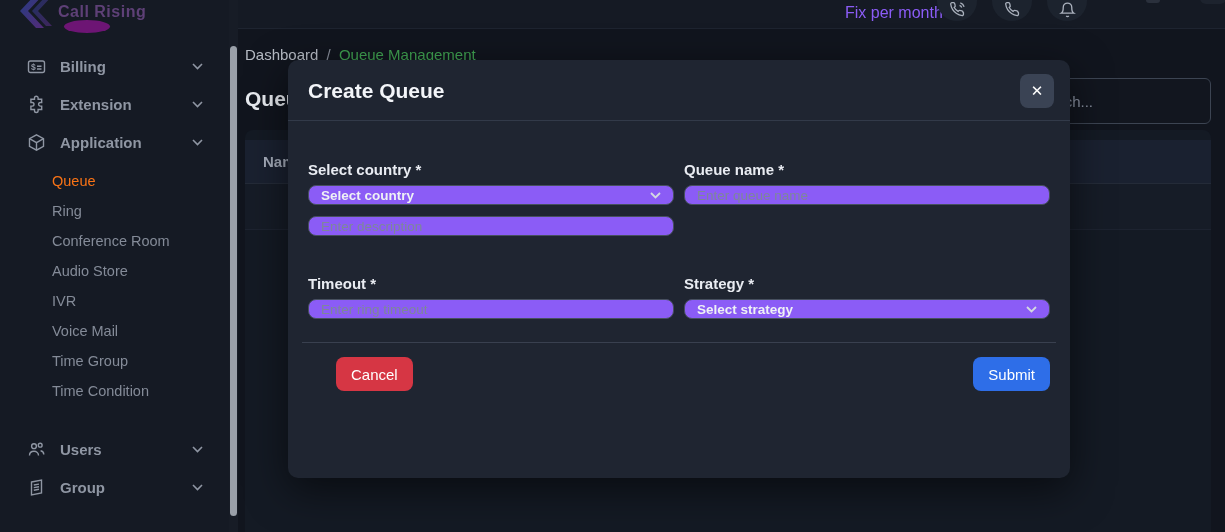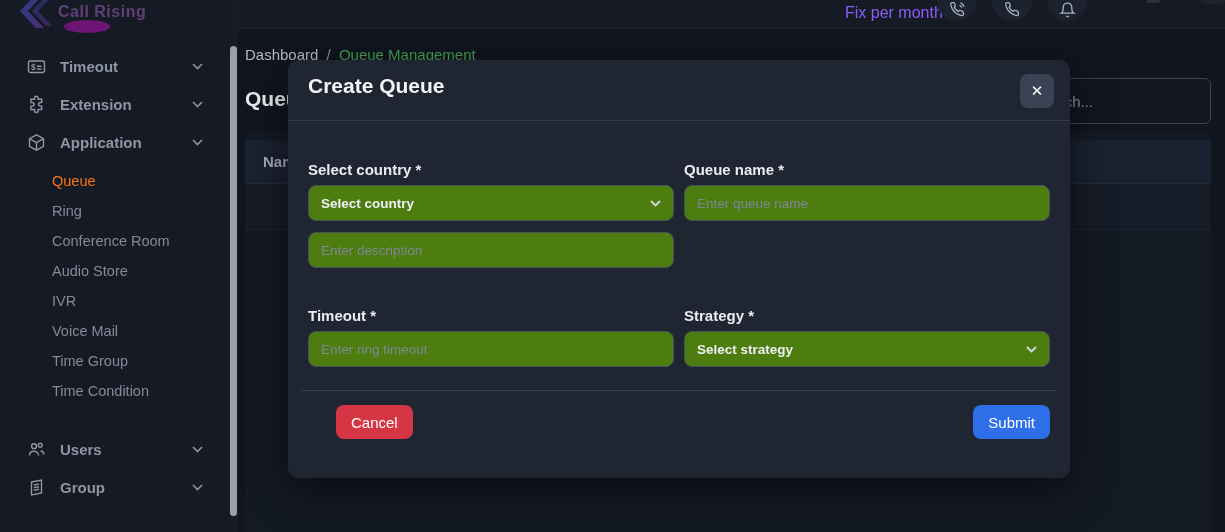--- a/index.html
+++ b/index.html
@@ -48,29 +48,29 @@
   .search-box input::placeholder { color:#8b92a2; }
 
   .card { position:absolute; left:7px; right:14px; top:101px; bottom:0; background:#141a24; border-radius:8px 8px 0 0; }
   .table-head { margin-top:10px; height:44px; background:#1a2130; border-bottom:1px solid #242b38;
                 display:flex; align-items:center; padding:0 18px; color:#a6adbb; font-weight:700; font-size:15px; }
   .table-row { height:46px; background:#161c27; border-bottom:1px solid #1d2330; }
 
   
   .modal { position:absolute; left:288px; top:60px; width:782px; height:418px; background:#1f2531;
            border-radius:10px; box-shadow:0 12px 40px rgba(0,0,0,.55); z-index:5; overflow:hidden; }
-  .modal-header { display:flex; justify-content:space-between; padding:14px 16px 12px 20px;
+  .modal-header { display:flex; align-items:center; justify-content:space-between; padding:14px 16px 12px 20px;
                   border-bottom:1px solid #323a49; }
   .modal-title { font-size:21px; font-weight:700; color:#f3f5f9; }
   .modal-close { width:34px; height:34px; border:none; border-radius:8px; background:#3a4354; color:#ffffff;
                  font-size:15px; cursor:pointer; display:flex; align-items:center; justify-content:center; font-family:inherit; }
   .modal-body { padding:12px 20px 0 20px; }
   .form-row { display:grid; grid-template-columns:1fr 1fr; gap:0 10px; margin-bottom:11px; }
   .field-label { display:block; font-size:15px; font-weight:600; color:#e9ecf2; margin-bottom:7px;margin-top:28px; }
-  .control { height:36px; background:#4d7c0f; border:1px solid #47505f; border-radius:8px; }
+  .control { height:20px; background:#8b5cf6; border:1px solid #47505f; border-radius:8px; }
   input.control { width:100%; padding:0 12px; color:#e6e9ef; font-size:13.5px; outline:none; font-family:inherit; }
   input.control::placeholder { color:#7e8799; }
   .select-box { display:flex; align-items:center; justify-content:space-between; padding:0 12px; cursor:pointer; }
   .select-box .sel-text { color:#eef1f5; font-weight:700; font-size:13.5px; }
   .select-box .sel-caret { color:#d4d9e1; display:flex; }
   .input-group { display:flex; }
   .input-group input { flex:1; border-radius:8px 0 0 8px; border-right:none; }
   .generate-btn { border:none; background:#5f6a7d; color:#ffffff; font-size:15px; padding:0 14px;
                   border-radius:0 8px 8px 0; cursor:pointer; height:38px; margin-top:-1px; font-family:inherit; }
   .modal-divider { border-top:1px solid #39404f; margin:12px 14px 0 14px; }
@@ -102,21 +102,21 @@
 
   <nav class="nav">
     <div class="nav-item">
       <span class="ni-icon">
         <svg width="19" height="19" viewBox="0 0 19 19" fill="none" stroke="currentColor" stroke-width="1.4">
           <rect x="1.5" y="4" width="16" height="11.5" rx="2"></rect>
           <text x="4" y="12.5" font-size="8.5" fill="currentColor" stroke="none" font-weight="bold">$</text>
           <path d="M10 9.2h4.5M10 12h4.5"></path>
         </svg>
       </span>
-      <span class="ni-label">Timeout</span>
+      <span class="ni-label">Billing</span>
       <span class="ni-caret">
         <svg width="11" height="7" viewBox="0 0 11 7" fill="none" stroke="currentColor" stroke-width="1.6">
             <path d="M1 1l4.5 4.5L10 1"></path>
           </svg>
       </span>
     </div>
 
     <div class="nav-item">
       <span class="ni-icon">
         <svg width="19" height="19" viewBox="0 0 19 19" fill="none" stroke="currentColor" stroke-width="1.4">

